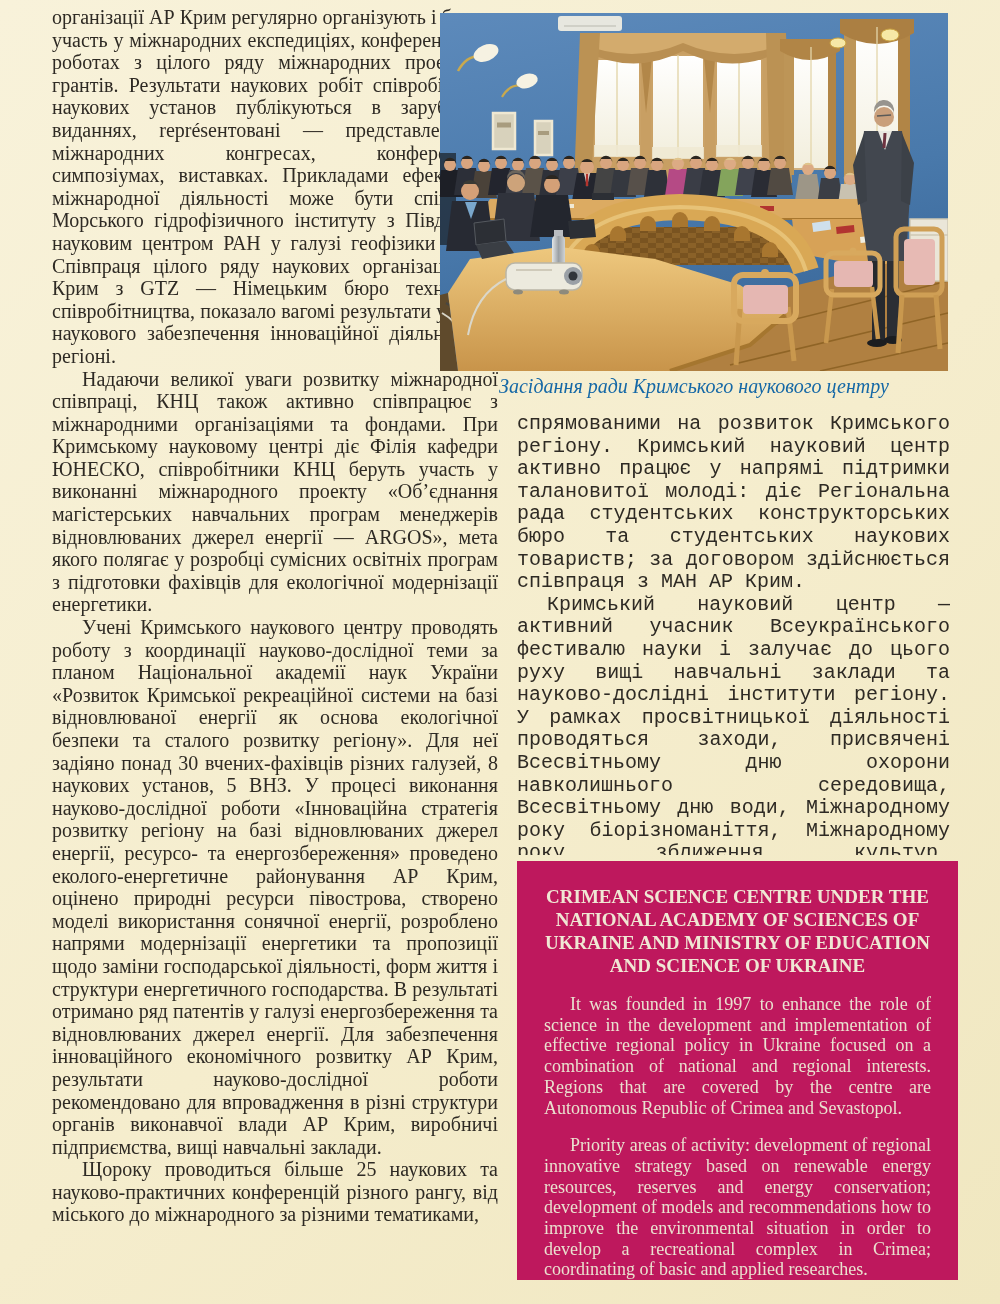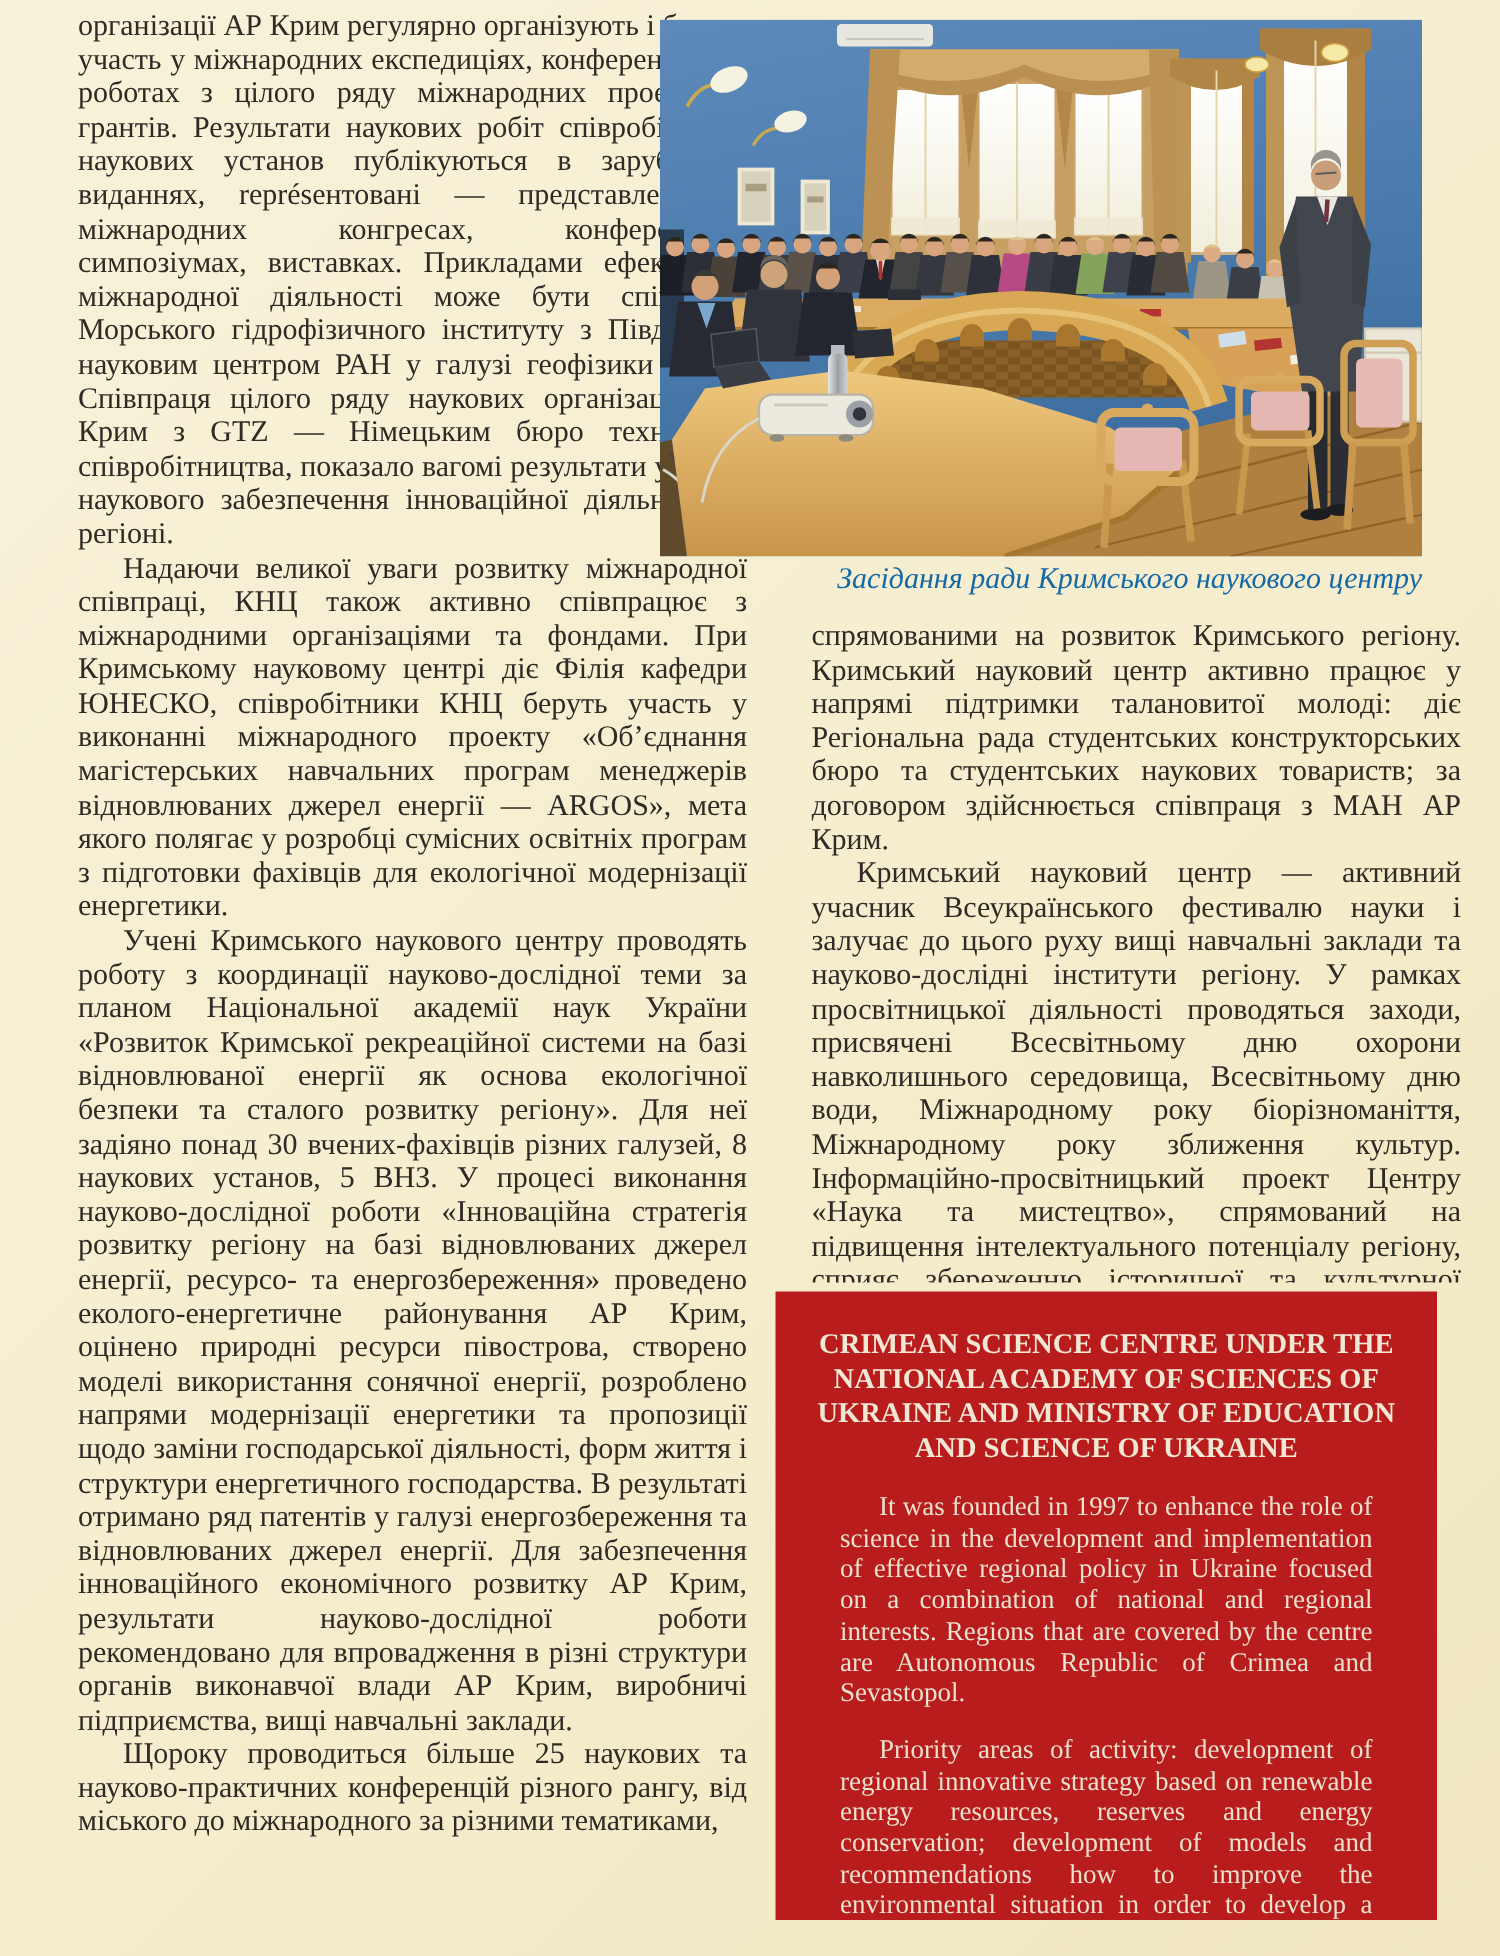--- a/index.html
+++ b/index.html
@@ -7,28 +7,28 @@
     width:1000px;height:1304px;position:relative;overflow:hidden;
     background:linear-gradient(135deg,#f8f2da 0%,#f5edcd 55%,#f0e7c0 100%);
     font-family:"Liberation Serif","DejaVu Serif",serif;
     color:#2e2a24;
   }
   .col{position:absolute;text-align:justify;font-size:20px;line-height:22.6px;
        hyphens:auto;-webkit-hyphens:auto;}
   .col p{margin:0;text-indent:30px;}
   .col p.noindent{text-indent:0;}
   .left-col{left:52px;top:6px;width:446px;height:1292px;overflow:hidden;}
-  .right-col{left:541px;top:413px;width:433px;height:442px;overflow:hidden;}
+  .right-col{left:517px;top:413px;width:433px;height:442px;overflow:hidden;font-family:Liberation Mono, monospace;}
   .photo{position:absolute;left:440px;top:13px;width:508px;height:358px;overflow:hidden;}
   .photo svg{display:block;}
-  .caption{position:absolute;left:440px;top:374px;width:508px;text-align:right;
+  .caption{position:absolute;left:440px;top:374px;width:508px;text-align:center;
            font-style:italic;font-size:20px;line-height:24px;color:#1568a6;}
   .info-box{position:absolute;left:517px;top:861px;width:441px;height:419px;
-            background:#b91c1c;color:#eae1cf;box-sizing:border-box;
-            padding:24px 26px 16px;overflow:hidden;}
+            background:#be185d;color:#eae1cf;box-sizing:border-box;
+            padding:24px 10px 16px;overflow:hidden;}
   .info-box h2{margin:0 0 6px;text-align:center;font-weight:bold;
                font-size:19px;line-height:23px;color:#f0e7d4;}
   .info-box p{margin:17px;font-size:18px;line-height:20.7px;text-align:justify;
               text-indent:26px;hyphens:auto;-webkit-hyphens:auto;}
 </style>
 </head>
 <body>
 
 <div class="col left-col" lang="uk">
   <p class="noindent">організації АР Крим регулярно організують і беруть участь у міжнародних експедиціях, конференціях, у роботах з цілого ряду міжнародних проектів і грантів. Результати наукових робіт співробітників наукових установ публікуються в зарубіжних виданнях, représентовані — представлені на міжнародних конгресах, конференціях, симпозіумах, виставках. Прикладами ефективної міжнародної діяльності може бути співпраця Морського гідрофізичного інституту з Південним науковим центром РАН у галузі геофізики морів. Співпраця цілого ряду наукових організацій АР Крим з GTZ — Німецьким бюро технічного співробітництва, показало вагомі результати у сфері наукового забезпечення інноваційної діяльності в регіоні.</p>

